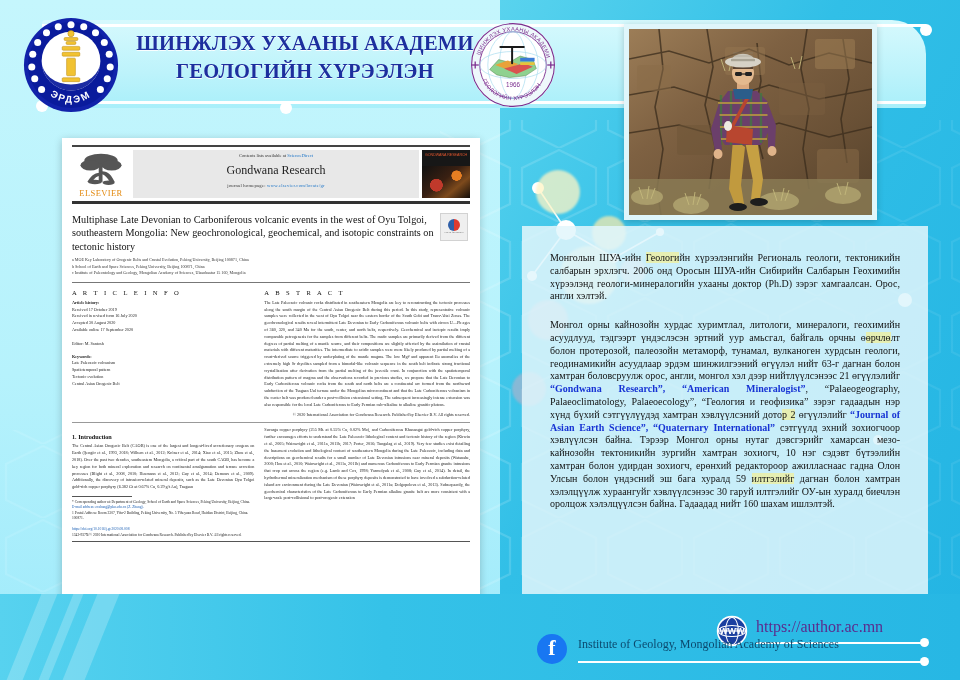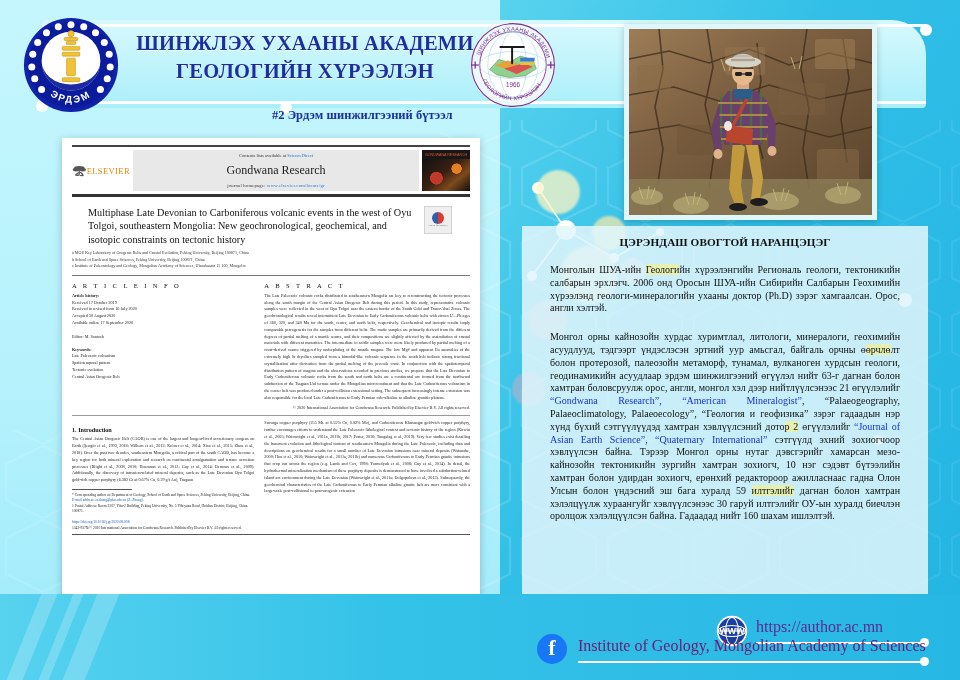--- a/index.html
+++ b/index.html
@@ -46,40 +46,40 @@
 
   
   .logo-sas{position:absolute;left:22px;top:16px;width:98px;height:98px;}
   .logo-geo{position:absolute;left:468px;top:20px;width:90px;height:90px;}
 
   
   .paper{position:absolute;left:62px;top:138px;width:418px;height:508px;
     background:#ffffff;box-shadow:0 2px 8px rgba(0,0,0,.22);overflow:hidden;}
   .paper-inner{position:absolute;inset:0;padding:7px 10px;box-sizing:border-box;}
   .jhead{display:flex;align-items:stretch;border-top:2px solid #444;padding-top:3px;}
-  .elsevier{width:58px;flex:0 0 58px;display:flex;flex-direction:row;align-items:center;}
+  .elsevier{width:58px;flex:0 0 58px;display:flex;flex-direction:column;align-items:center;}
   .elsevier .tree{width:46px;height:38px;}
   .elsevier .wm{font-family:"Liberation Serif",serif;font-size:8.5px;color:#e38a10;letter-spacing:.4px;}
   .jcenter{flex:1;background:#e8e8e8;margin:0 3px;text-align:center;padding:3px 0 3px;}
   .jcenter .l1{font-size:4.6px;color:#333;font-family:"Liberation Serif",serif;}
   .jcenter .l1 b{color:#1a73c7;font-weight:normal;}
   .jcenter .l2{font-size:12px;color:#222;font-family:"Liberation Serif",serif;margin:5px 0 5px;}
   .jcenter .l3{font-size:4.6px;color:#333;letter-spacing:.25px;font-family:"Liberation Serif",serif;}
   .jcenter .l3 b{color:#1a73c7;font-weight:normal;}
   .jcover{width:48px;flex:0 0 48px;background:#171717;position:relative;overflow:hidden;}
   .jcover .cv-t{position:absolute;left:3px;top:3px;font-size:3.6px;color:#e4572e;line-height:1.25;}
   .jcover .cv-s{position:absolute;left:3px;top:16px;width:42px;height:2px;background:#aaa;}
   .jcover .cv-im{position:absolute;left:0;bottom:0;width:48px;height:32px;
     background:radial-gradient(circle at 30% 60%,#c0392b 0 16%,transparent 17%),
                radial-gradient(circle at 72% 30%,#e67e22 0 12%,transparent 13%),
                linear-gradient(140deg,#111 0%,#3a2012 45%,#7d4a1c 70%,#120d0a 100%);}
   .jrule{height:3px;background:#333;margin-top:3px;}
 
   .ptitle{font-family:"Liberation Serif",serif;font-size:10.2px;color:#111;
-    line-height:1.32;margin:9px 16px 0;padding-right:34px;position:relative;}
+    line-height:1.32;margin:9px 0 0;padding-right:34px;position:relative;}
   .crossmark{position:absolute;right:2px;top:0;width:26px;height:26px;background:#efefef;
     border:1px solid #d2d2d2;display:flex;flex-direction:column;align-items:center;justify-content:center;}
   .crossmark .cm-c{width:12px;height:12px;border-radius:50%;
     background:conic-gradient(#e03a2f 0 50%,#2f5fa8 50% 100%);}
   .crossmark .cm-t{font-size:2.6px;color:#666;margin-top:1px;text-align:center;line-height:1.1;}
   .pauthors{font-family:"Liberation Serif",serif;font-size:7.2px;color:#111;margin-top:6px;}
   .paffil{font-family:"Liberation Serif",serif;font-size:4.1px;color:#333;line-height:1.5;margin-top:4px;}
   .prule2{height:1px;background:#777;margin:6px 0 0;}
 
   .cols{display:flex;gap:10px;margin-top:6px;}
@@ -103,35 +103,35 @@
   .photo{width:100%;height:100%;position:relative;overflow:hidden;
     background:linear-gradient(160deg,#9a7b55 0%,#8b6a46 18%,#7d5f3f 34%,#6b513a 52%,#7e6244 68%,#6e5334 84%,#5f4a30 100%);}
 
   
   .bio{position:absolute;left:522px;top:226px;width:406px;height:372px;
     background:rgba(226,246,251,.86);padding:10px 12px 8px;box-sizing:border-box;
     font-family:"Liberation Serif",serif;color:#111;}
   .bio h2{margin:0 0 2px;text-align:center;font-size:11.2px;letter-spacing:.1px;}
   .bio .lead{text-align:center;font-size:10.6px;margin:0 0 2px;}
   .bio p{margin:16px;font-size:10px;line-height:1.28;text-align:justify;}
-  .bio .jn{color:#1633d4;font-weight:normal;}
+  .bio .jn{color:#1633d4;font-weight:bold;}
   .hl-y{background:rgba(255,240,120,.55);}
 
   
   .foot-band{position:absolute;left:0;bottom:0;width:960px;height:86px;
     background:linear-gradient(90deg,#57d2ef 0%,#35c2e8 40%,#27b7e4 100%);}
   .foot-slash{position:absolute;background:rgba(255,255,255,.22);transform:skewX(-22deg);}
   .www{position:absolute;left:716px;top:615px;width:32px;height:32px;}
   .url{position:absolute;left:756px;top:618px;font-family:"Liberation Serif",serif;
     font-size:16px;color:#5a2d8e;}
   .fb{position:absolute;left:537px;top:634px;width:30px;height:30px;border-radius:50%;background:#1877f2;
     display:flex;align-items:center;justify-content:center;}
   .fb span{color:#fff;font-weight:bold;font-size:22px;font-family:"Liberation Serif",serif;line-height:1;margin-top:-2px;}
   .inst{position:absolute;left:578px;top:637px;font-family:"Liberation Serif",serif;
-    font-size:16px;color:#701a75;}
+    font-size:12px;color:#0c4a6e;}
   .fline{position:absolute;height:2px;background:#ffffff;}
   .fdot{position:absolute;width:9px;height:9px;border-radius:50%;background:#ffffff;}
 </style>
 </head>
 <body>
 
 <div class="stage">
 
   <div class="bg-base"></div>
   <div class="bg-left-wash"></div>
@@ -259,21 +259,20 @@
     </text>
     <text font-family="Liberation Sans, sans-serif" font-size="6.2" fill="#7b2d8e" letter-spacing="0.4">
       <textPath href="#arcb" startOffset="13%">ГЕОЛОГИЙН ХҮРЭЭЛЭН</textPath>
     </text>
   </svg>
 
   <div class="title-block">
     <div>ШИНЖЛЭХ УХААНЫ АКАДЕМИ</div>
     <div>ГЕОЛОГИЙН ХҮРЭЭЛЭН</div>
   </div>
-  <div class="subtitle">#2 Эрдэм шинжилгээний бүтээл</div>
 
   <div class="paper">
     <div class="paper-inner">
 
       <div class="jhead">
         <div class="elsevier">
           <svg class="tree" viewBox="0 0 60 50">
             <g fill="#555">
               <ellipse cx="30" cy="14" rx="22" ry="9"></ellipse>
               <ellipse cx="16" cy="20" rx="13" ry="7"></ellipse>
@@ -453,21 +452,20 @@
           <path d="M102 31 L126 31" stroke="#9d9889" stroke-width="1.5"></path>
           <g opacity="0.5" stroke="#8e897b" stroke-width="0.8">
             <path d="M104 27 L124 27 M104 24 L124 24"></path>
           </g>
         </g>
       </svg>
     </div>
   </div>
 
   <div class="bio">
-    <h2>ЦЭРЭНДАШ ОВОГТОЙ НАРАНЦЭЦЭГ</h2>
     <p><span>Монголын ШУА-ийн </span><span class="hl-y">Геологи</span><span>йн хүрээлэнгийн Региональ геологи, тектоникийн салбарын эрхлэгч. 2006 онд Оросын ШУА-ийн Сибирийн Салбарын Геохимийн хүрээлэнд геологи-минералогийн ухааны доктор (Ph.D) зэрэг хамгаалсан. Орос, англи хэлтэй.</span></p>
     <p><span>Монгол орны кайнозойн хурдас хуримтлал, литологи, минералоги, геохимийн асуудлууд, тэдгээрт үндэслэсэн эртний уур амьсгал, байгаль орчны ө</span><span class="hl-y">өрчлө</span><span>лт болон протерозой, палеозойн метаморф, тунамал, вулканоген хурдсын геологи, геодинамикийн асуудлаар эрдэм шинжилгээний өгүүлэл нийт 63-г дагнан болон хамтран боловсруулж орос, англи, монгол хэл дээр нийтлүүлсэнээс 21 өгүүлэлийг </span><span class="jn">“Gondwana Research”, “American Mineralogist”</span><span>, “Palaeogeography, Palaeoclimatology, Palaeoecology”, “Геология и геофизика” зэрэг гадаадын нэр хүнд бүхий сэтгүүлүүдэд хамтран хэвлүүлсэний дото</span><span class="hl-y">р 2</span><span> өгүүлэлийг </span><span class="jn">“Journal of Asian Earth Science”, “Quaternary International”</span><span> сэтгүүлд эхний зохиогчоор хэвлүүлсэн байна. Тэрээр Монгол орны нутаг дэвсгэрийг хамарсан мезо-кайнозойн тектоникийн зургийн хамтран зохиогч, 10 нэг сэдэвт бүтээлийн хамтран болон удирдан зохиогч, ерөнхий редактороор ажилласнаас гадна Олон Улсын болон үндэсний эш бага хуралд 59 </span><span class="hl-y">илтгэлийг</span><span> дагнан болон хамтран хэлэлцүүлж хураангуйг хэвлүүлсэнээс 30 гаруй илтгэлийг ОУ-ын хуралд биечлэн оролцож хэлэлцүүлсэн байна.  Гадаадад нийт 160 шахам ишлэлтэй.</span></p>
   </div>
 
   <div class="foot-band"></div>
   <div class="foot-slash" style="left:24px;bottom:0;width:16px;height:86px;"></div>
   <div class="foot-slash" style="left:56px;bottom:0;width:10px;height:86px;"></div>
   <div class="foot-slash" style="left:80px;bottom:0;width:22px;height:86px;"></div>
 
   <svg class="www" viewBox="0 0 40 40">

